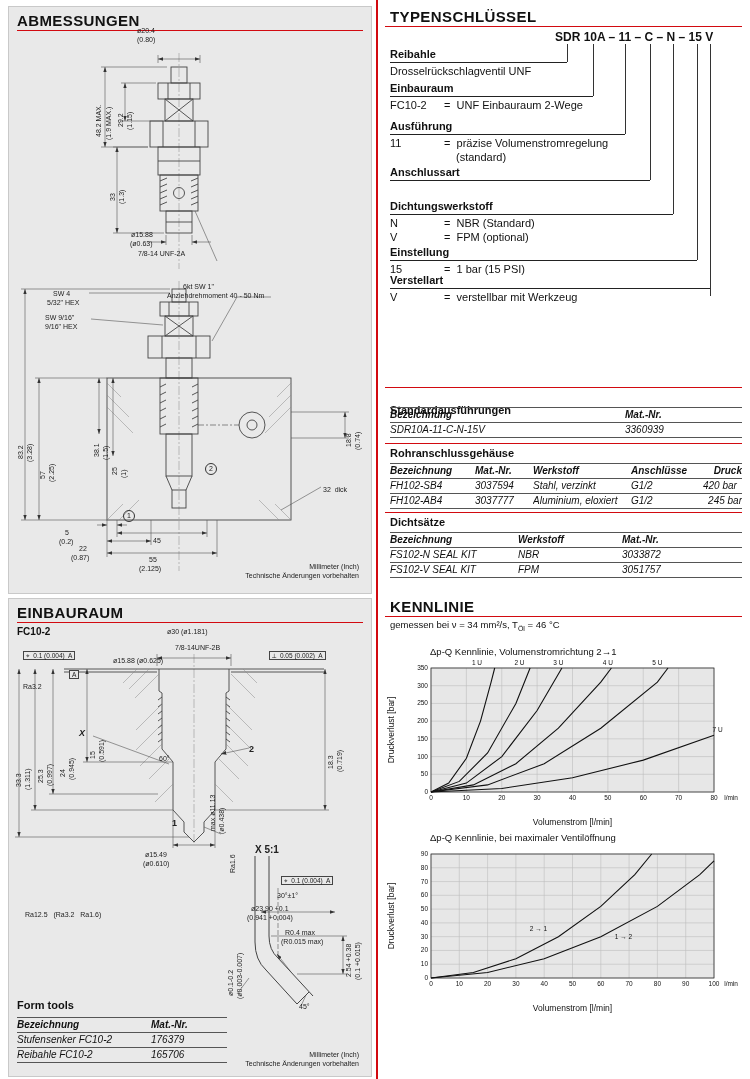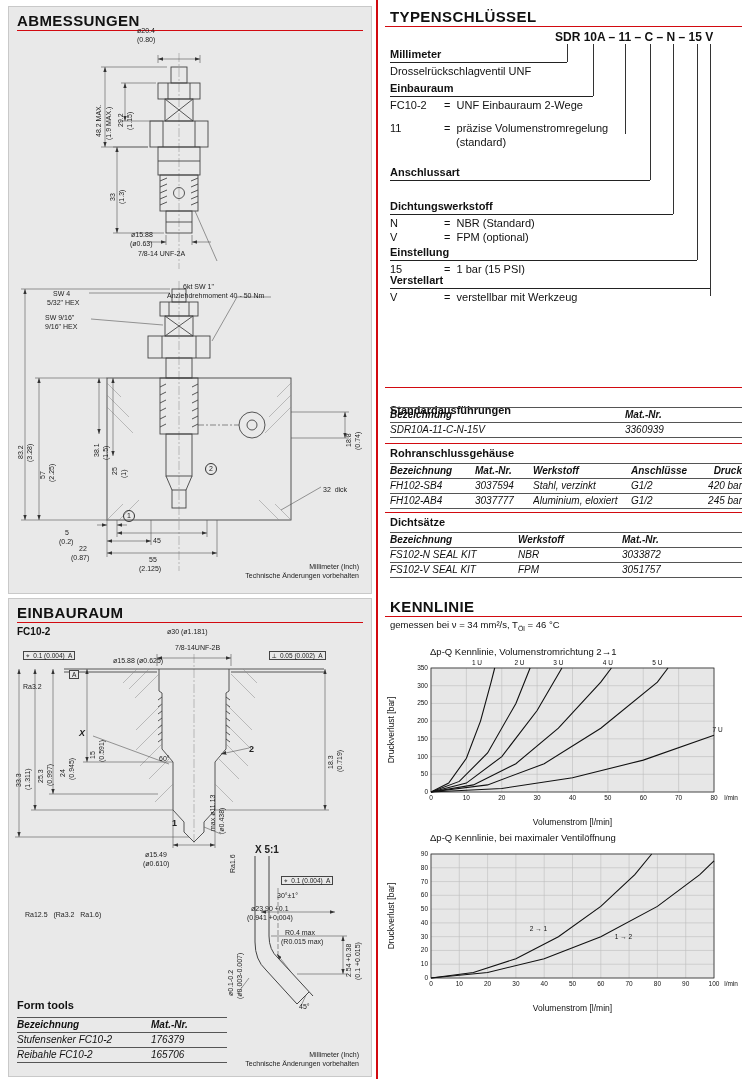--- a/index.html
+++ b/index.html
@@ -357,28 +357,29 @@
 
     <div class="vline" style="left:182px;top:38px;height:18px"></div>
     <div class="vline" style="left:208px;top:38px;height:52px"></div>
     <div class="vline" style="left:240px;top:38px;height:90px"></div>
     <div class="vline" style="left:265px;top:38px;height:136px"></div>
     <div class="vline" style="left:288px;top:38px;height:170px"></div>
     <div class="vline" style="left:312px;top:38px;height:216px"></div>
     <div class="vline" style="left:325px;top:38px;height:252px"></div>
 
     <div class="ts-sec" style="top:42px">
-      <div class="ts-head" style="width:177px">Millimeter</div>
+      <div class="ts-head" style="width:177px">Reibahle</div>
       <div class="ts-row"><span class="ts-v">Drosselrückschlagventil UNF</span></div>
     </div>
     <div class="ts-sec" style="top:76px">
       <div class="ts-head" style="width:203px">Einbauraum</div>
       <div class="ts-row"><span class="ts-k">FC10-2</span><span class="ts-v">=  UNF Einbauraum 2-Wege</span></div>
     </div>
     <div class="ts-sec" style="top:114px">
+      <div class="ts-head" style="width:235px">Ausführung</div>
       <div class="ts-row"><span class="ts-k">11</span><span class="ts-v">=  präzise Volumenstromregelung</span></div>
       <div class="ts-row"><span class="ts-v ind">(standard)</span></div>
     </div>
     <div class="ts-sec" style="top:160px">
       <div class="ts-head" style="width:260px">Anschlussart</div>
     </div>
     <div class="ts-sec" style="top:194px">
       <div class="ts-head" style="width:283px">Dichtungswerkstoff</div>
       <div class="ts-row"><span class="ts-k">N</span><span class="ts-v">=  NBR (Standard)</span></div>
       <div class="ts-row"><span class="ts-k">V</span><span class="ts-v">=  FPM (optional)</span></div>
@@ -413,21 +414,21 @@
         <span style="width:58px">Mat.-Nr.</span>
         <span style="width:98px">Werkstoff</span>
         <span style="width:72px">Anschlüsse</span>
         <span style="width:39px;text-align:right">Druck</span>
       </div>
       <div class="trow">
         <span style="width:85px">FH102-SB4</span>
         <span style="width:58px">3037594</span>
         <span style="width:98px">Stahl, verzinkt</span>
         <span style="width:72px">G1/2</span>
-        <span style="width:39px;text-align:right">420 bar</span>
+        <span style="width:39px;">420 bar</span>
       </div>
       <div class="trow">
         <span style="width:85px">FH102-AB4</span>
         <span style="width:58px">3037777</span>
         <span style="width:98px">Aluminium, eloxiert</span>
         <span style="width:72px">G1/2</span>
         <span style="width:39px;text-align:right">245 bar</span>
       </div>
     </div>
 

